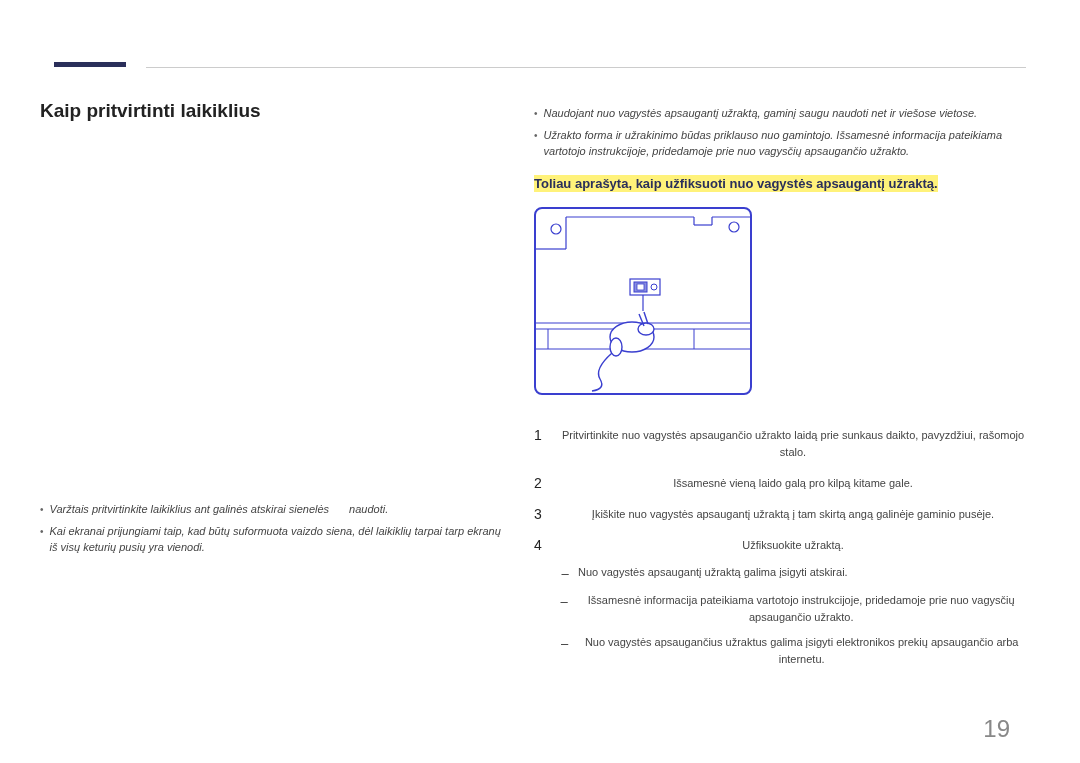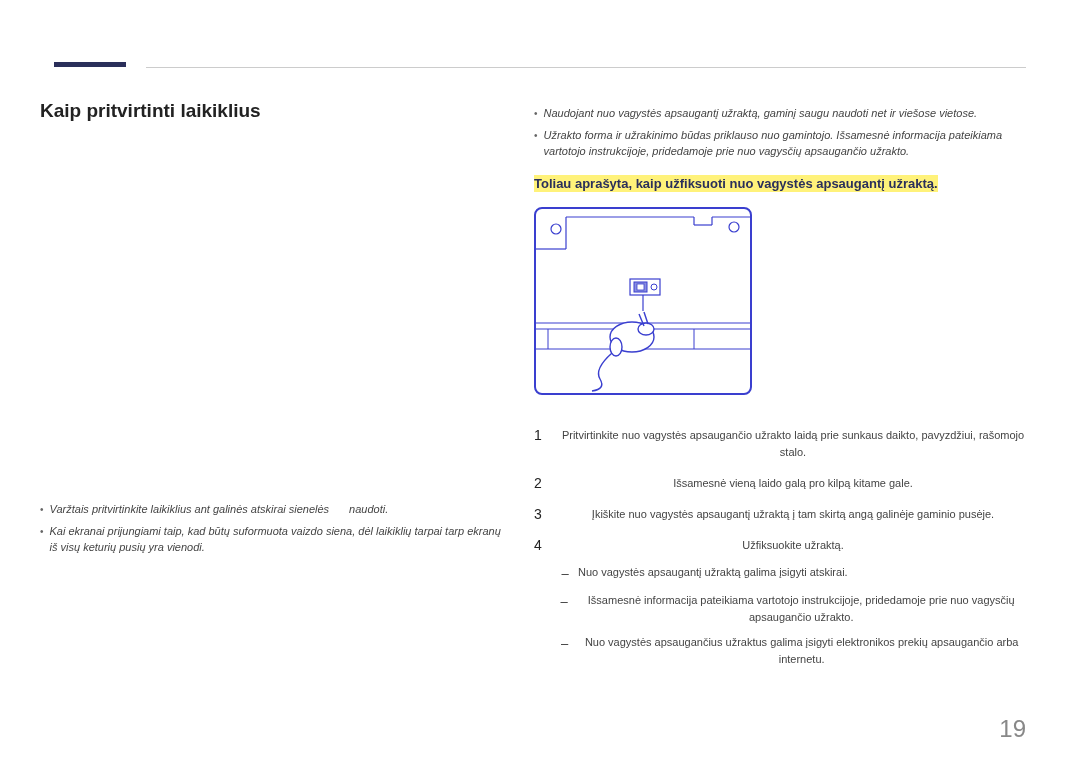--- a/index.html
+++ b/index.html
@@ -110,21 +110,21 @@
     line-height: 1.55;
   }
   .sub-dash {
     font-size: 13px;
     color: #333;
     width: 10px;
   }
   .page-num {
     position: absolute;
     bottom: 20px;
-    right: 54px;
+    right: 70px;
     font-size: 24px;
     color: #888;
     font-weight: 300;
   }
   .break-gap { display: inline-block; width: 20px; }
 </style>
 </head>
 <body>
 
 <div class="header-area">

